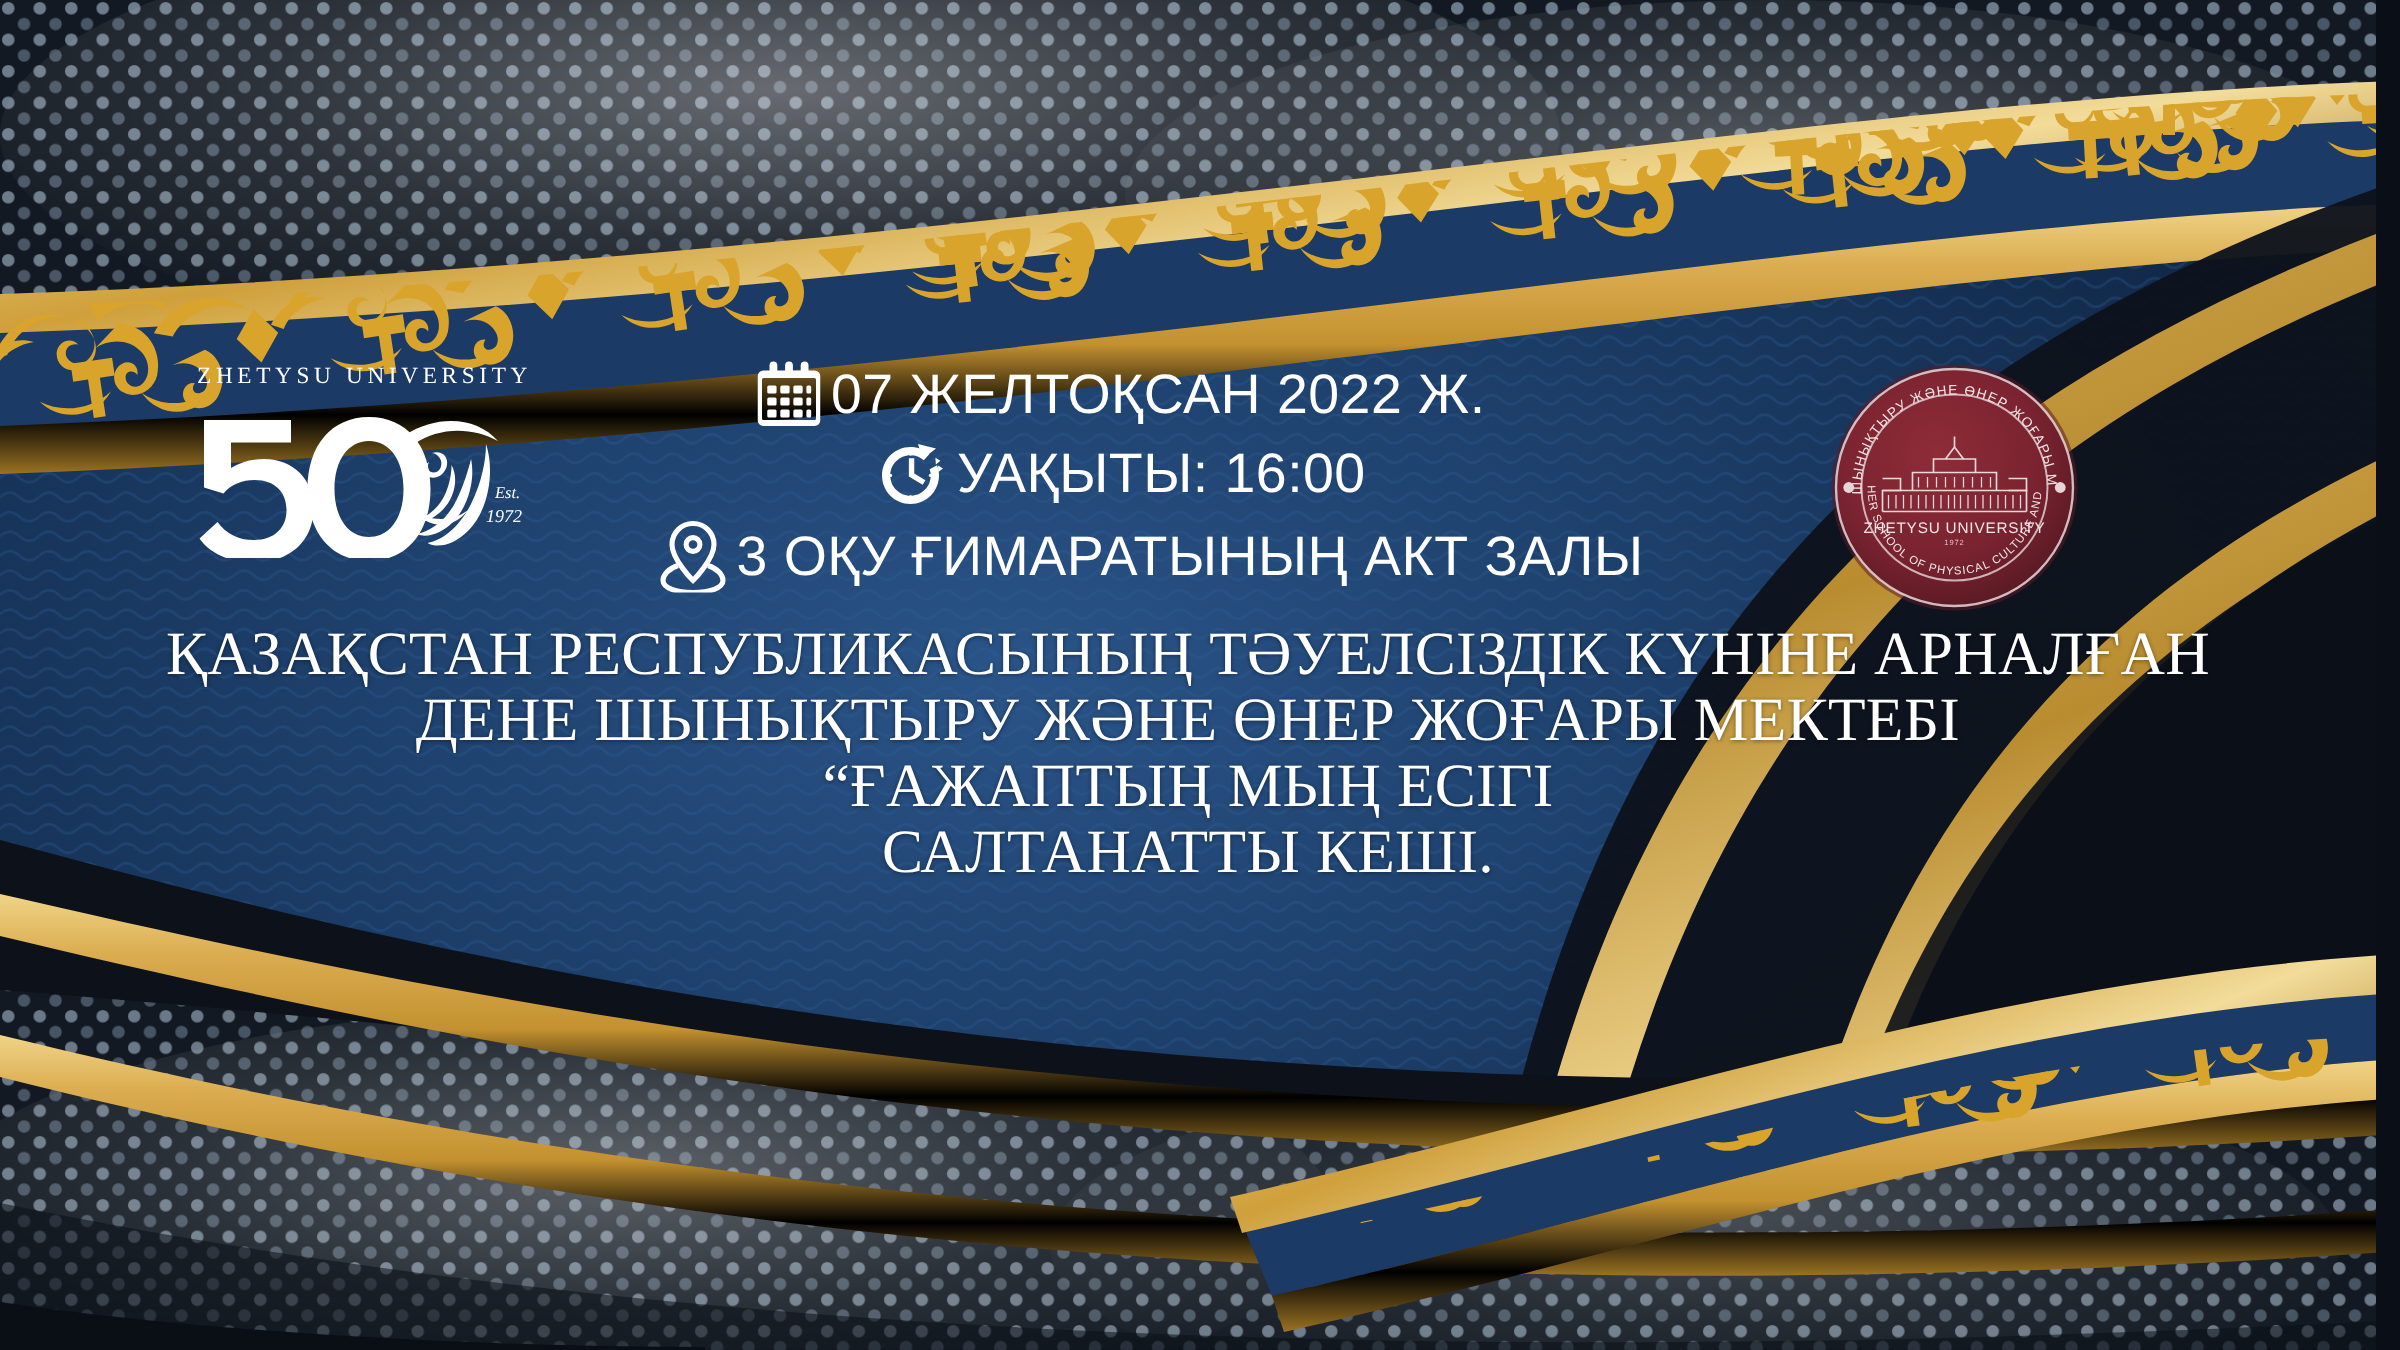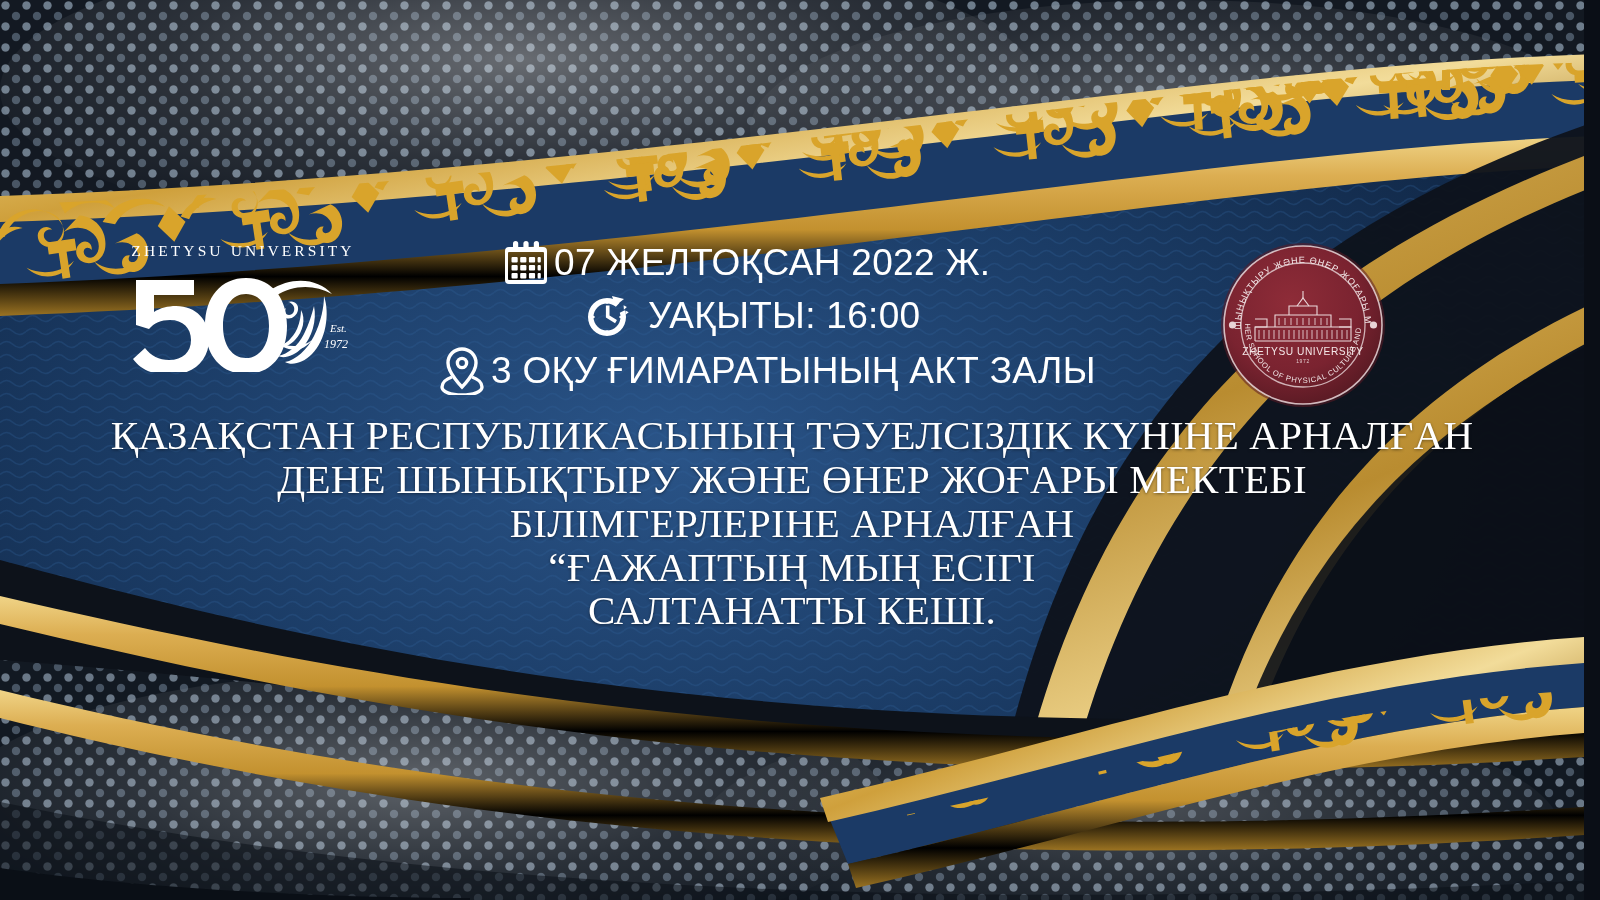--- a/index.html
+++ b/index.html
@@ -33,21 +33,21 @@
   .info-row{
     display:flex;align-items:center;justify-content:flex-start;
     white-space:nowrap;line-height:1;
   }
   .info-row .txt{
     font-family:Liberation Sans, sans-serif;
     font-size:37px;letter-spacing:.3px;color:#fff;
   }
   .ico{flex:0 0 auto;display:block;margin-right:7px;}
   #row-date{padding-left:65px;height:52px;}
-  #row-time{padding-left:145px;height:54px;gap:10px;}
+  #row-time{padding-left:145px;height:54px;}
   #row-place{padding-left:0px;height:56px;}
 
   
   #emblem{position:absolute;left:1219px;top:241px;width:168px;height:168px;}
 
   
   #headline{
     position:absolute;left:0;right:0;top:414px;
     text-align:center;color:#ffffff;
   }
@@ -389,19 +389,18 @@
           </g>
         </g>
         <text x="84" y="114" text-anchor="middle" font-family="Liberation Sans, sans-serif" font-size="10.2" fill="#f4e7e8" letter-spacing="0.55">ZHETYSU UNIVERSITY</text>
         <text x="84" y="122" text-anchor="middle" font-family="Liberation Sans, sans-serif" font-size="5" fill="#e0c9cc" letter-spacing="0.6">1972</text>
       </svg>
     </div>
 
     <div id="headline">
       <div class="ln">ҚАЗАҚСТАН РЕСПУБЛИКАСЫНЫҢ ТӘУЕЛСІЗДІК КҮНІНЕ АРНАЛҒАН</div>
       <div class="ln">ДЕНЕ ШЫНЫҚТЫРУ ЖӘНЕ ӨНЕР ЖОҒАРЫ МЕКТЕБІ</div>
-      <div class="ln">БІЛІМГЕРЛЕРІНЕ АРНАЛҒАН</div>
       <div class="ln">“ҒАЖАПТЫҢ МЫҢ ЕСІГІ</div>
       <div class="ln">САЛТАНАТТЫ КЕШІ.</div>
     </div>
 
   </div>
 </div>
 
 </body></html>

